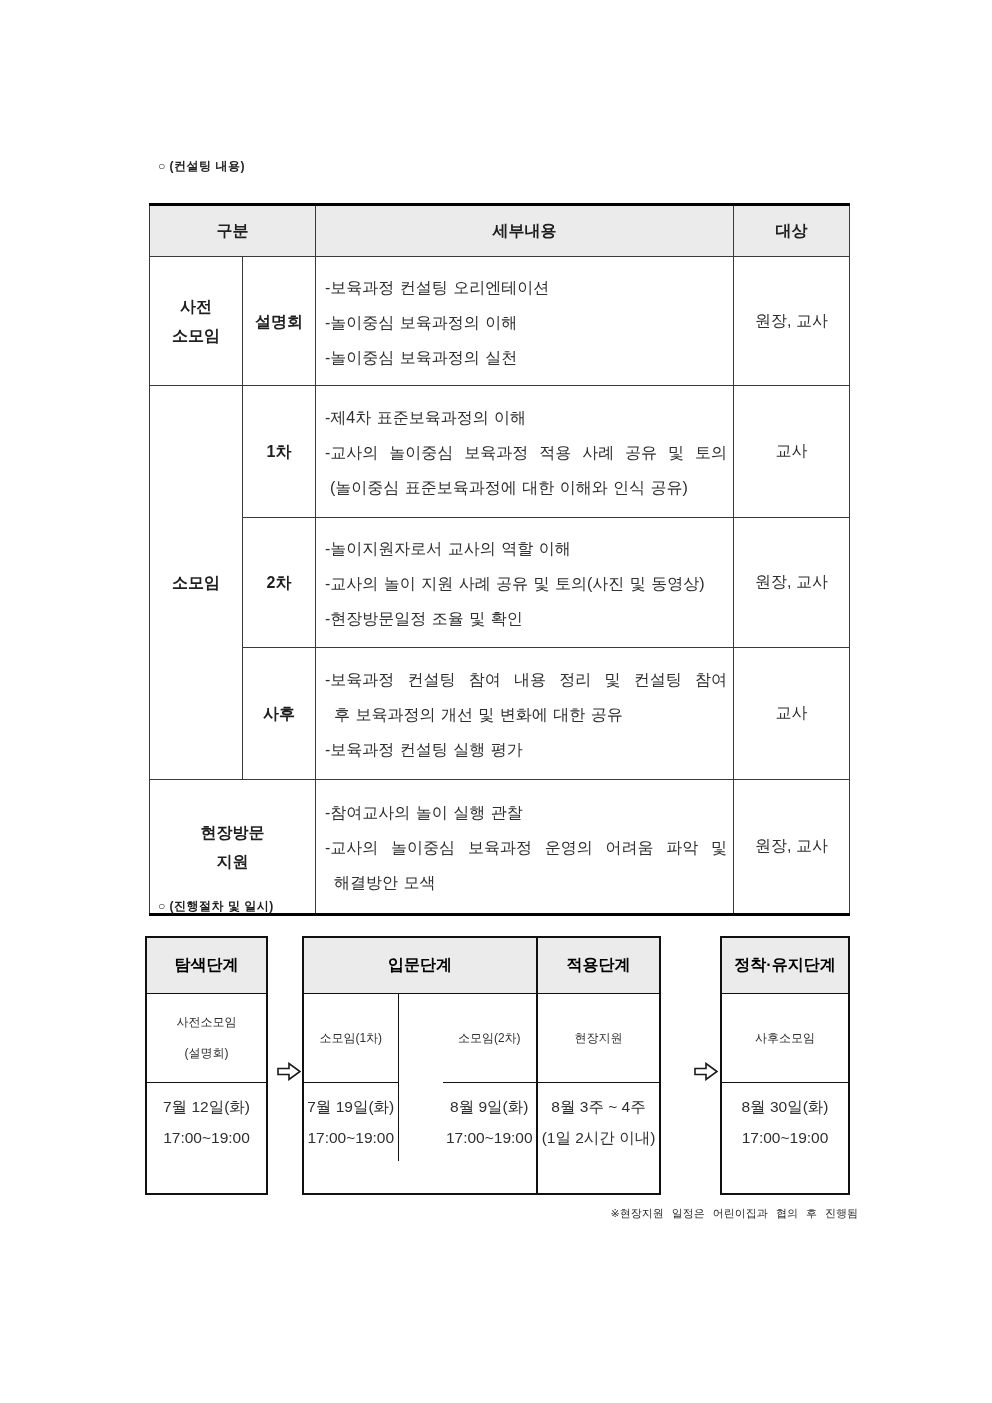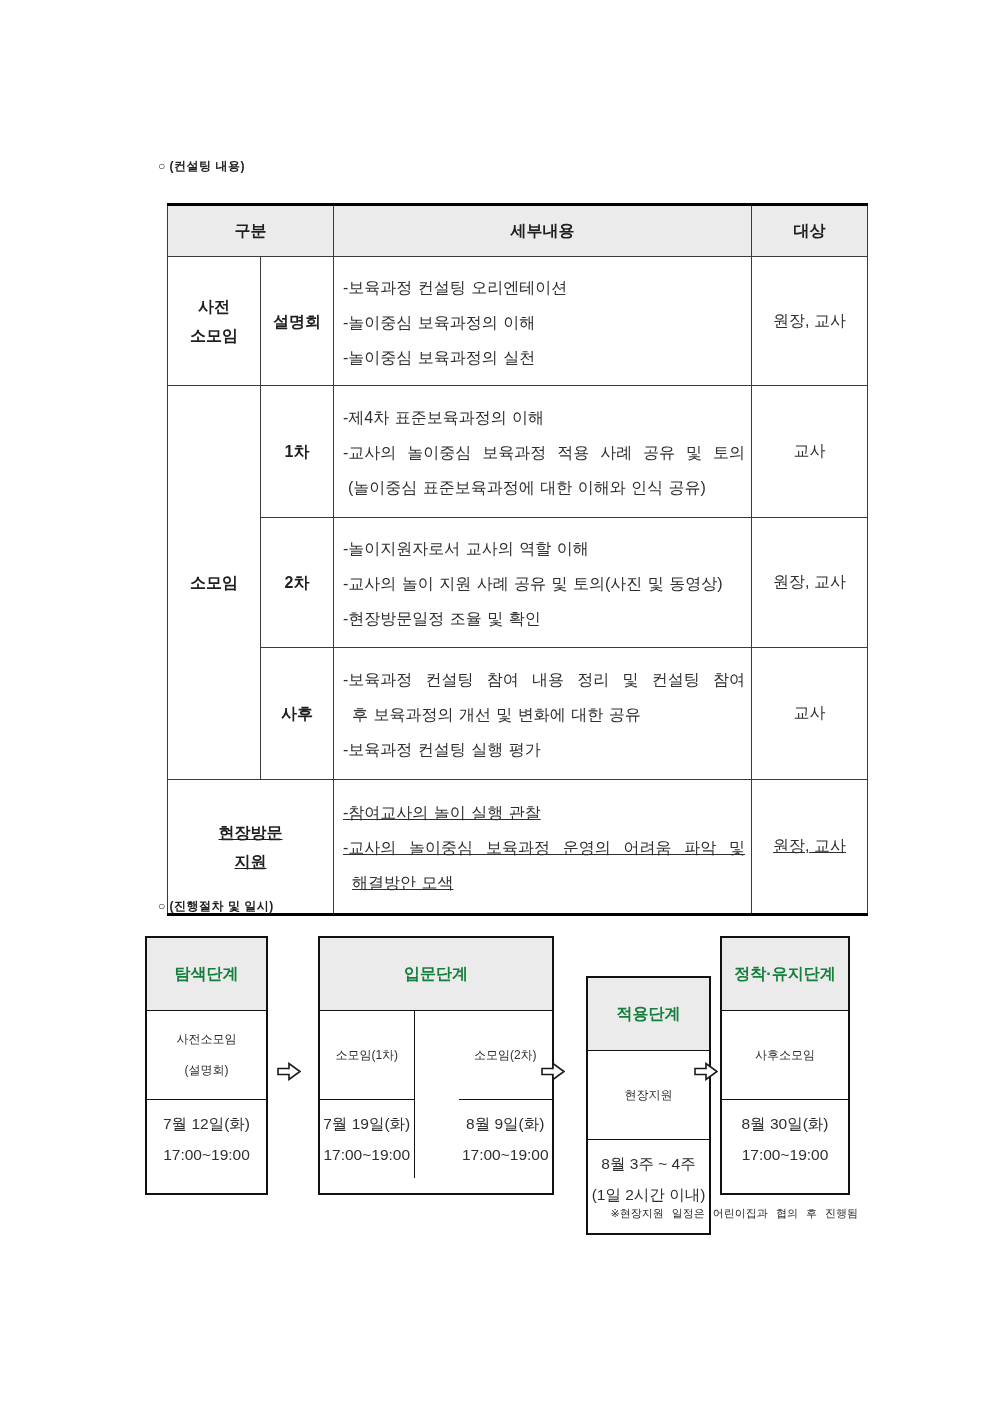--- a/index.html
+++ b/index.html
@@ -22,21 +22,21 @@
     font-weight: bold;
     color: #1f1f1f;
     letter-spacing: 0.5px;
   }
   #title-consulting { left: 158px; top: 158px; }
   #title-schedule   { left: 158px; top: 898px; }
 
   
   .ctable {
     position: absolute;
-    left: 167px;
+    left: 149px;
     top: 203px;
     width: 700px;
     border-collapse: collapse;
     table-layout: fixed;
     border-top: 3px solid #000;
     border-bottom: 3px solid #000;
   }
   .ctable th, .ctable td {
     border: 1px solid #3a3a3a;
     font-size: 16px;
@@ -56,44 +56,44 @@
     line-height: 29px;
     color: #1f1f1f;
   }
   .ctable td.det { padding: 6px 6px 4px 9px; }
   .ctable td.det .dline { line-height: 35px; word-spacing: 1px; }
   .ctable td.tgt { text-align: center; }
   tr.r0 td { height: 118px; }
   tr.r1 td { height: 121px; }
   tr.r2 td { height: 119px; }
   tr.r3 td { height: 121px; }
-  tr.r4 td { height: 123px; text-decoration: underline; }
+  tr.r4 td { height: 123px; }
   .stretch { text-align: justify; text-align-last: justify; }
   .ind5 { padding-left: 5px; }
   .ind8 { padding-left: 9px; }
 
   
   .stage {
     position: absolute;
     top: 936px;
     height: 259px;
     border: 2px solid #111;
     background: #fff;
     box-sizing: border-box;
   }
   .s1 { left: 145px; width: 123px; }
-  .s2 { left: 318px; width: 236px; }
-  .s3 { left: 586px; width: 125px; margin-top: 40px; }
+  .s2 { left: 302px; width: 236px; }
+  .s3 { left: 536px; width: 125px; }
   .s4 { left: 720px; width: 130px; }
   .stage-head {
-    height: 73px;
+    height: 56px;
     background: #ebebeb;
     border-bottom: 1.5px solid #111;
     display: flex; align-items: center; justify-content: center;
-    font-weight: bold; font-size: 16px; color: #15803d;
+    font-weight: bold; font-size: 16px; color: #000000;
     box-sizing: border-box; text-align: center;
   }
   .stage-mid {
     height: 88px;
     display: flex; align-items: center; justify-content: center;
     text-align: center; font-size: 12px; line-height: 31px;
     box-sizing: border-box;
   }
   .stage-bot {
     height: 79px;

